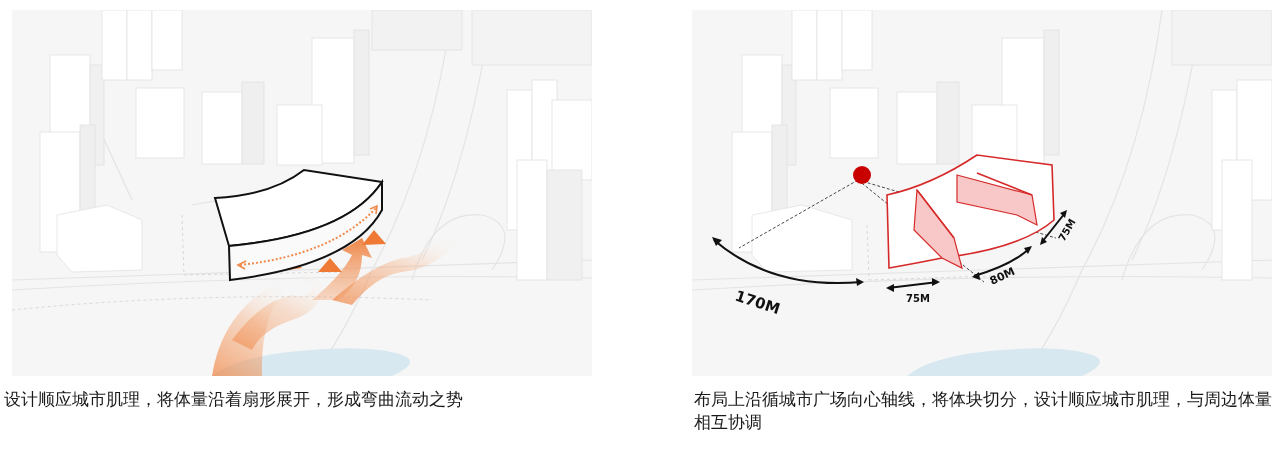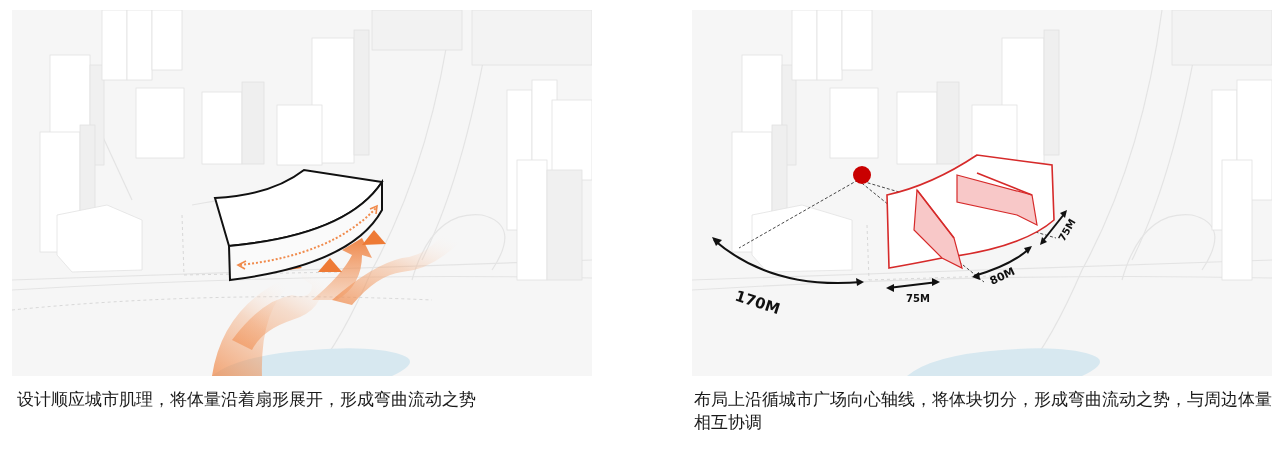--- a/index.html
+++ b/index.html
@@ -3,21 +3,21 @@
 <meta charset="utf-8">
 <style>
   html, body { margin: 0; padding: 0; background: #ffffff; }
   body { width: 1280px; height: 449px; position: relative; overflow: hidden;
          font-family: "DejaVu Sans", "Liberation Sans", sans-serif; }
   .panel { position: absolute; top: 10px; }
   .panel-left { left: 12px; width: 580px; }
   .panel-right { left: 692px; width: 580px; }
   .diagram { display: block; width: 580px; height: 366px; background: #f6f6f6; }
   .caption { position: absolute; font-size: 17px; line-height: 23px; color: #1a1a1a; }
-  .caption-left { left: 17px; top: 388px; width: 600px; }
+  .caption-left { left: 4px; top: 388px; width: 600px; }
   .caption-right { left: 694px; top: 388px; width: 580px; }
   .dim-label { font-family: "DejaVu Sans", sans-serif; font-weight: bold; fill: #111; }
 </style>
 </head>
 <body>
 
 <div class="panel panel-left">
   <svg class="diagram" viewBox="0 0 580 366">
     <defs>
       <linearGradient id="flowGrad" x1="0" y1="1" x2="0.6" y2="0">
@@ -160,13 +160,13 @@
       <path d="M375 200 L368 203 L373 208 Z"></path>
     </g>
     <text class="dim-label" x="42" y="290" font-size="15" transform="rotate(18 42 290)">170M</text>
     <text class="dim-label" x="214" y="292" font-size="10">75M</text>
     <text class="dim-label" x="300" y="275" font-size="11" transform="rotate(-25 300 275)">80M</text>
     <text class="dim-label" x="372" y="232" font-size="10" transform="rotate(-60 372 232)">75M</text>
   </svg>
 </div>
 
 <div class="caption caption-left">设计顺应城市肌理，将体量沿着扇形展开，形成弯曲流动之势</div>
-<div class="caption caption-right">布局上沿循城市广场向心轴线，将体块切分，形成弯曲流动之势，与周边体量相互协调</div>
+<div class="caption caption-right">布局上沿循城市广场向心轴线，将体块切分，设计顺应城市肌理，与周边体量相互协调</div>
 
 </body></html>

